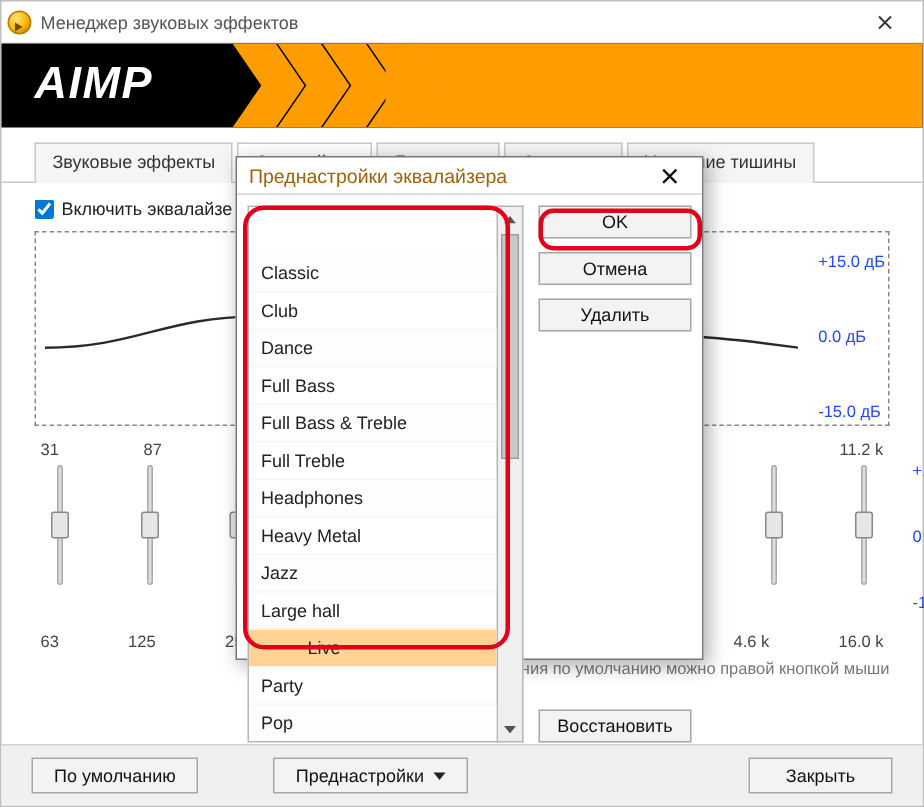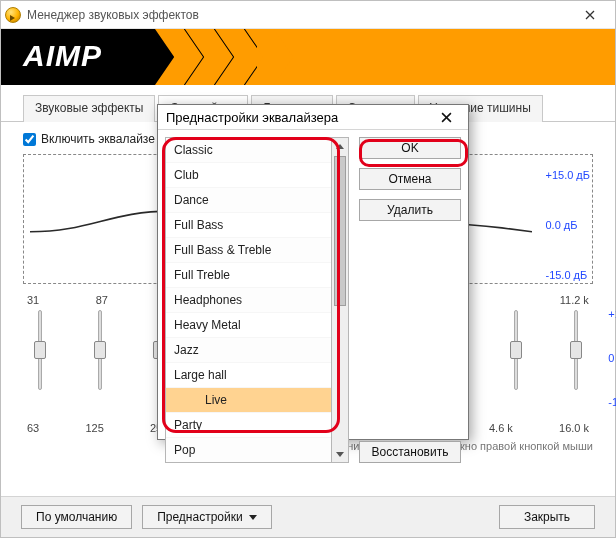--- a/index.html
+++ b/index.html
@@ -209,21 +209,21 @@
     background: #f3f3f3;
     border: 1px solid #a7a7a7;
     padding: 4px 14px;
     font-size: 12px;
     color: #111;
     min-width: 96px;
     text-align: center;
   }
   .btn.small { min-width: 80px; padding: 3px 0; }
   .btn-drop {
-    display: inline-flex; align-items: center; gap: 6px;
+    display: inline-flex; align-items: center; gap: 6px; margin-left: 40px;
   }
   .btn-drop .caret {
     border-left: 4px solid transparent;
     border-right: 4px solid transparent;
     border-top: 5px solid #222;
   }
   .spacer { flex: 1; }
 
   
   .dialog {
@@ -235,21 +235,21 @@
     box-shadow: 3px 3px 12px rgba(0,0,0,0.35);
     display: flex; flex-direction: column;
     z-index: 50;
   }
   .dialog-head {
     height: 28px;
     display: flex; align-items: center;
     padding: 0 8px;
     border-bottom: 1px solid #d6d6d6;
   }
-  .dialog-head .dtitle { flex: 1; color: #000000; font-size: 13px; }
+  .dialog-head .dtitle { flex: 1; color: #a16207; font-size: 13px; }
   .dialog-head .xbtn {
     width: 28px; height: 24px;
     display: flex; align-items: center; justify-content: center;
   }
   .dialog-head .xbtn svg { width: 11px; height: 11px; }
   .dialog-body {
     flex: 1;
     display: flex;
     padding: 7px;
     gap: 10px;
@@ -257,21 +257,21 @@
   .listwrap {
     flex: 1;
     display: flex;
   }
   .listbox {
     flex: 1;
     border: 1px solid #b6b6b6;
     background: #fff;
     overflow: hidden;
   }
-  .listbox ul { list-style: none; }
+  .listbox ul { list-style: none; margin-top: 32px; }
   .listbox li {
     padding: 5px 8px 5px 8px;
     color: #222;
     font-size: 12px;
     border-top: 1px solid #f6f6f6;
     cursor: default;
   }
   .listbox li:first-child { border-top: none; }
   .listbox li:nth-child(odd) { background: #fdfdfd; }
   .listbox li.selected { background: #ffd391; padding-left: 39px; }

